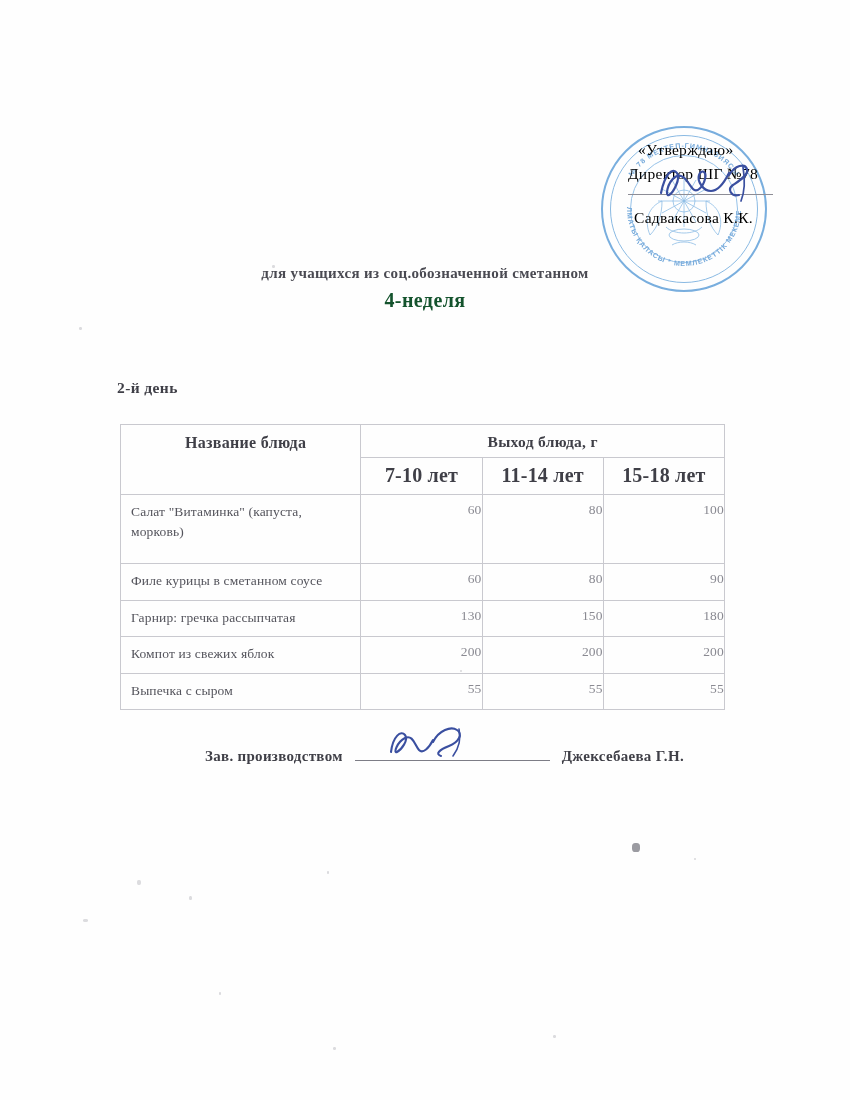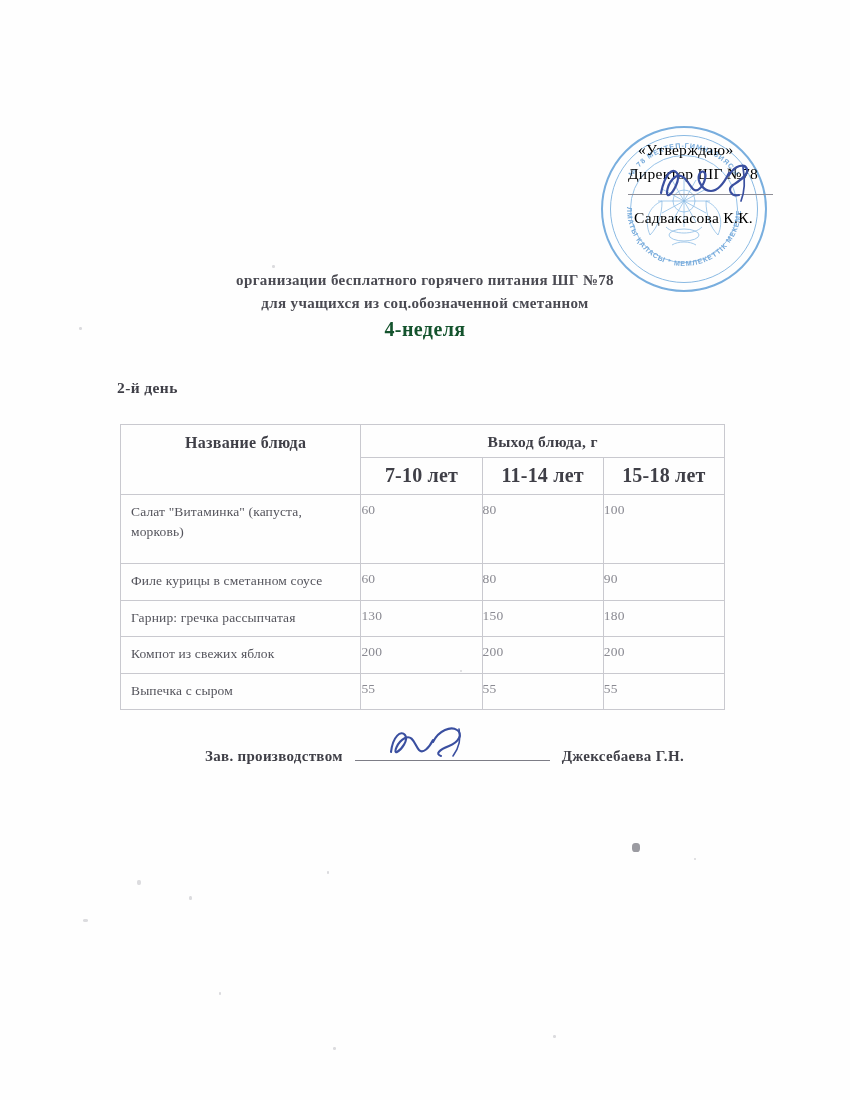--- a/index.html
+++ b/index.html
@@ -196,21 +196,21 @@
     font-size: 13.5px;
     color: #54545c;
     text-align: left;
     padding: 7px 8px 9px 10px !important;
     line-height: 1.45;
     letter-spacing: 0.15px;
   }
   .td-val {
     font-size: 13.5px;
     color: #8a8a92;
-    text-align: left;
+    text-align: right;
     padding: 7px 0 2px !important;
     letter-spacing: 0.2px;
   }
   tr.r-tall .td-name, tr.r-tall .td-val { padding-bottom: 22px !important; }
 
   
   .footer-sign {
     position: absolute;
     left: 205px;
     top: 748px;
@@ -323,21 +323,20 @@
         <path d="M 6,30 C 10,10 18,4 22,10 C 26,16 18,30 14,32 C 10,34 12,20 20,14
                  C 28,8 34,22 38,26 C 42,30 48,24 50,16 C 52,8 46,6 44,12
                  C 42,18 48,28 56,28 C 64,28 70,18 74,10"></path>
         <path d="M 74,12 C 80,2 90,0 92,6 C 94,12 84,18 78,22 C 72,26 76,34 84,32"></path>
         <path d="M 88,4 C 90,16 90,28 86,38" stroke-width="1.7"></path>
       </g>
     </svg>
   </div>
 
   <div class="title-block">
-    <div class="t-org">организации бесплатного горячего питания ШГ  №78</div>
     <div class="t-cat">для учащихся из соц.обозначенной сметанном</div>
     <div class="t-week">4-неделя</div>
   </div>
 
   <div class="day-label">2-й день</div>
 
   <table class="menu-table">
     <colgroup>
       <col class="c-name">
         <col class="c-age">

